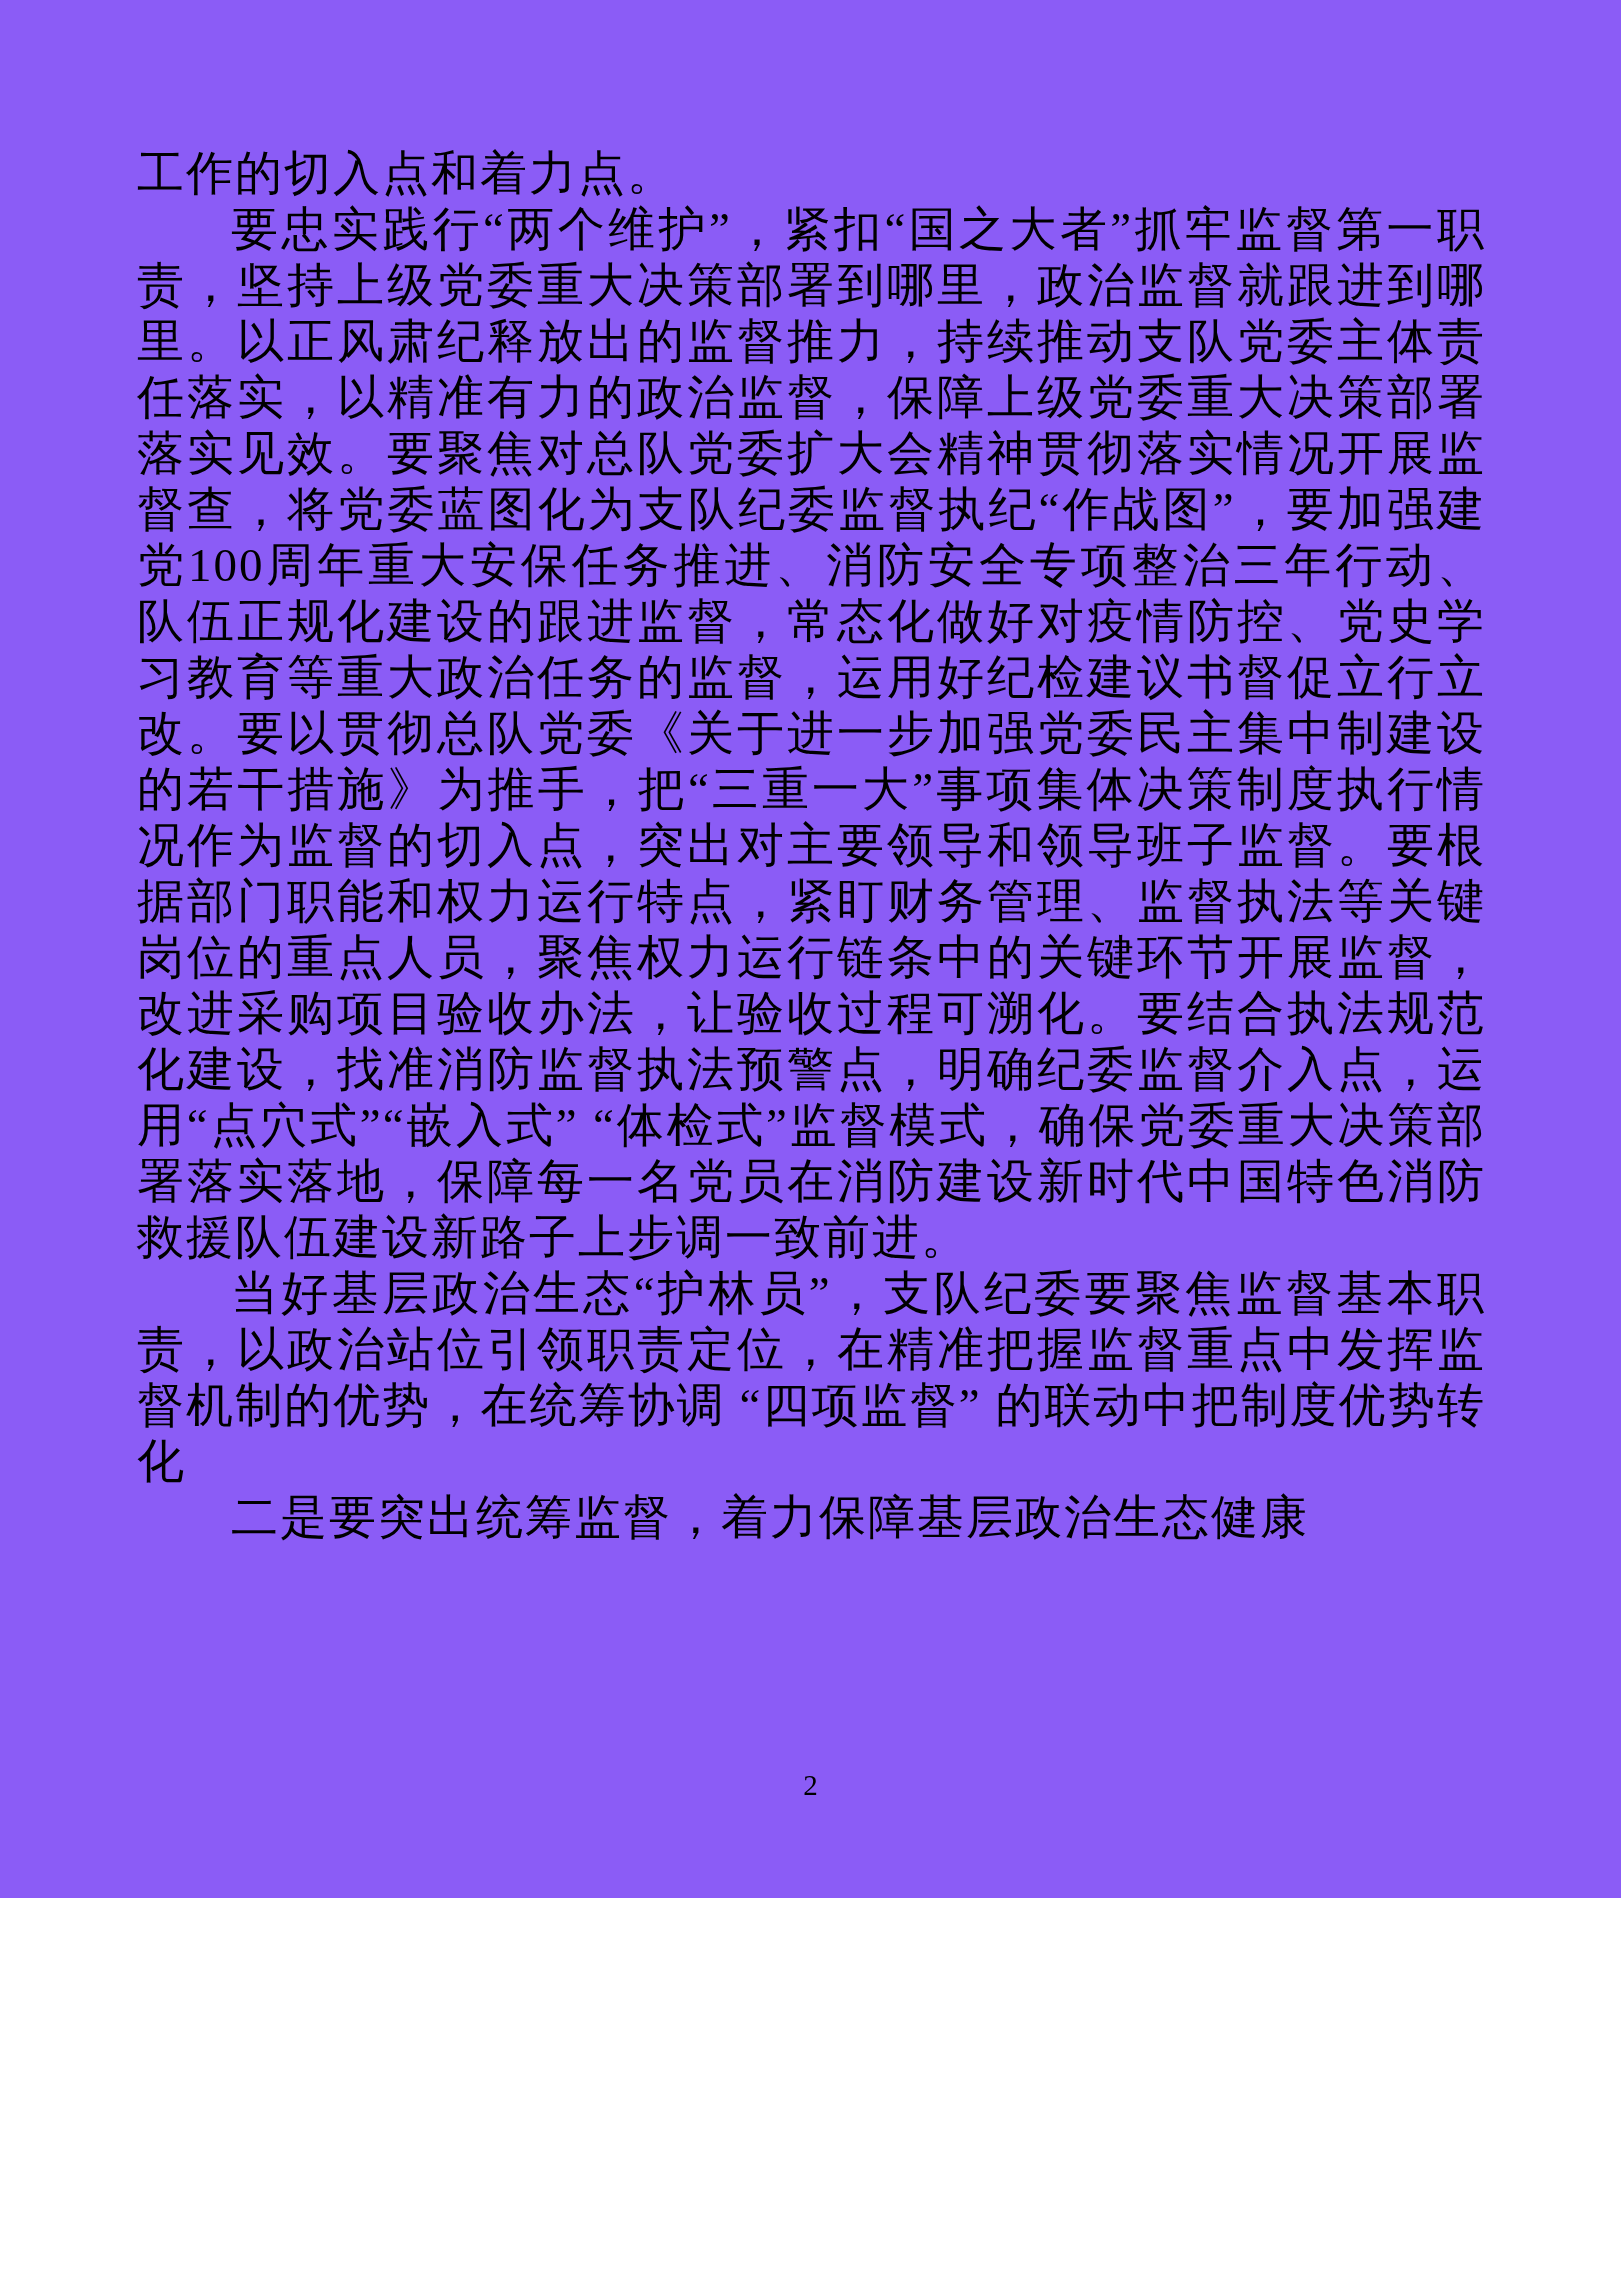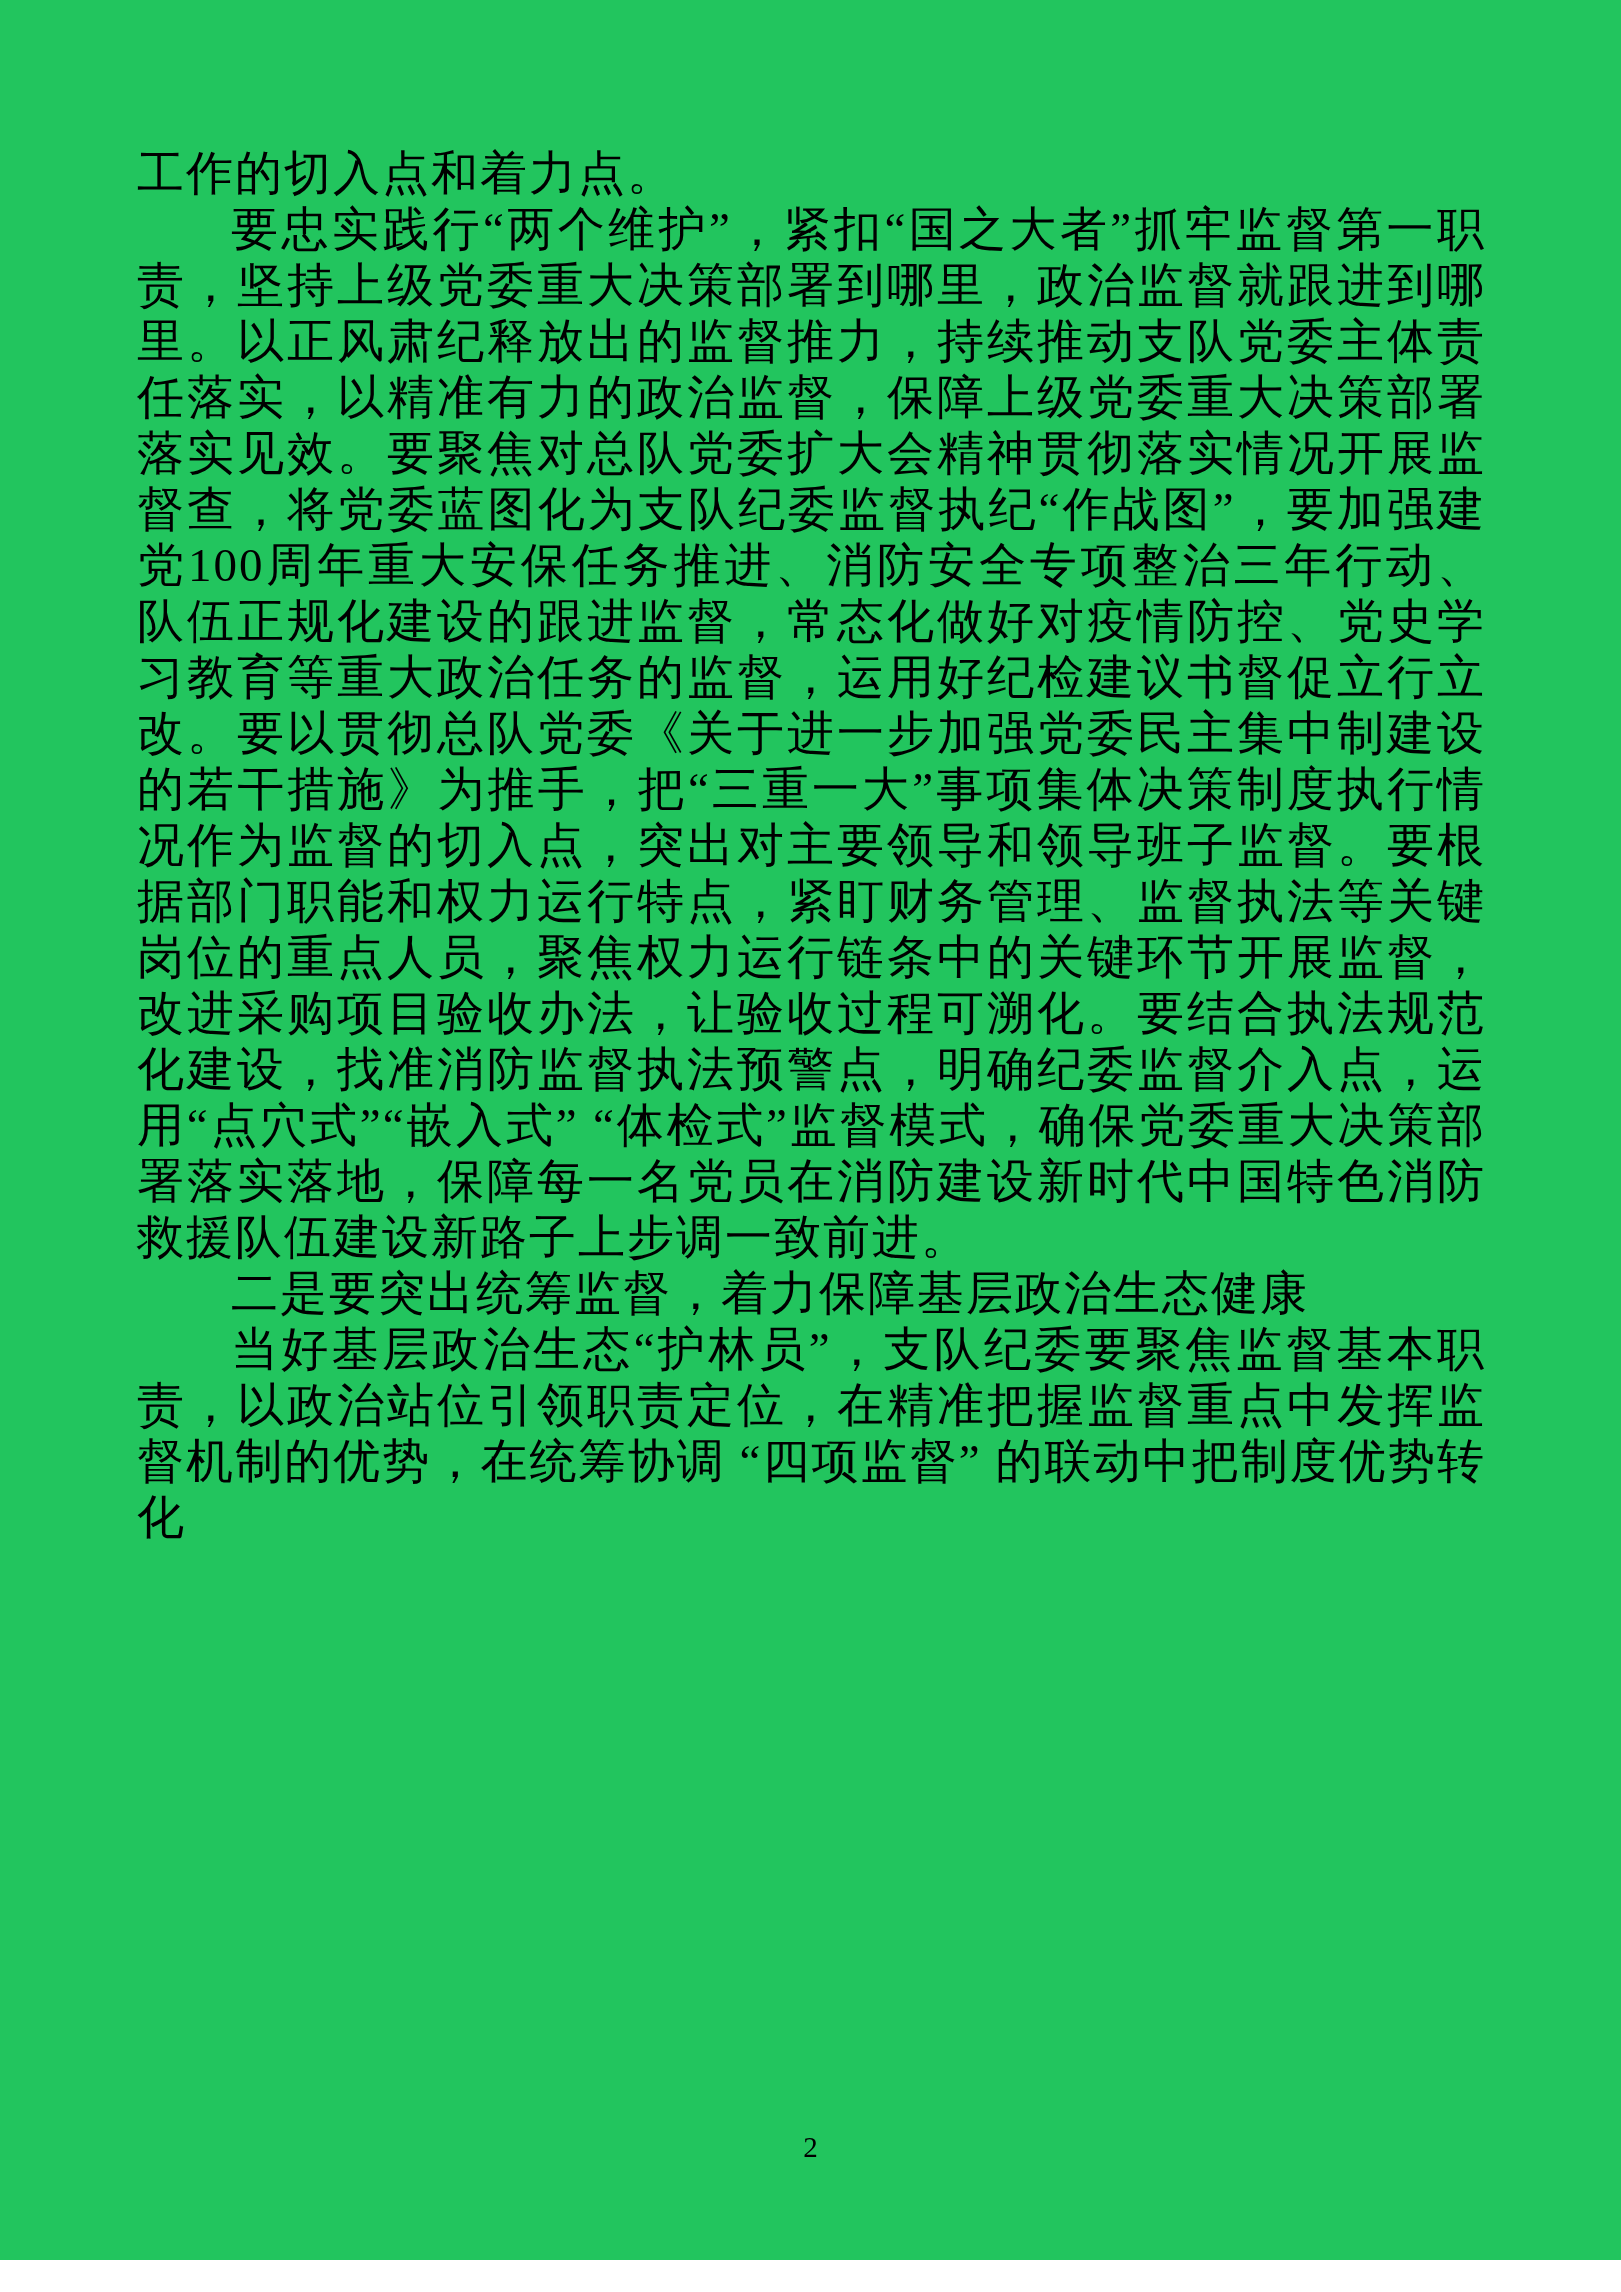--- a/index.html
+++ b/index.html
@@ -1,22 +1,22 @@
 <!DOCTYPE html>
 <html><head>
 <meta charset="utf-8">
 <style>
   * { margin: 0; padding: 0; box-sizing: border-box; }
   html, body { background: #ffffff; }
   .page {
     position: relative;
     width: 1621px;
-    height: 2260px;
+    height: 1898px;
     margin: 0 auto;
-    background: #22c55e;
+    background: #8b5cf6;
     color: #000000;
     font-family: "Liberation Serif", "DejaVu Serif", serif;
     overflow: hidden;
   }
   .content {
     position: absolute;
     top: 145px;
     left: 137px;
     right: 135px;
   }
@@ -39,18 +39,18 @@
     color: #000000;
   }
 </style>
 </head>
 <body>
 
 <div class="page">
   <div class="content">
     <p>工作的切入点和着力点。</p>
     <p class="indent">要忠实践行“两个维护”，紧扣“国之大者”抓牢监督第一职责，坚持上级党委重大决策部署到哪里，政治监督就跟进到哪里。以正风肃纪释放出的监督推力，持续推动支队党委主体责任落实，以精准有力的政治监督，保障上级党委重大决策部署落实见效。要聚焦对总队党委扩大会精神贯彻落实情况开展监督查，将党委蓝图化为支队纪委监督执纪“作战图”，要加强建党100周年重大安保任务推进、消防安全专项整治三年行动、队伍正规化建设的跟进监督，常态化做好对疫情防控、党史学习教育等重大政治任务的监督，运用好纪检建议书督促立行立改。要以贯彻总队党委《关于进一步加强党委民主集中制建设的若干措施》为推手，把“三重一大”事项集体决策制度执行情况作为监督的切入点，突出对主要领导和领导班子监督。要根据部门职能和权力运行特点，紧盯财务管理、监督执法等关键岗位的重点人员，聚焦权力运行链条中的关键环节开展监督，改进采购项目验收办法，让验收过程可溯化。要结合执法规范化建设，找准消防监督执法预警点，明确纪委监督介入点，运用“点穴式”“嵌入式” “体检式”监督模式，确保党委重大决策部署落实落地，保障每一名党员在消防建设新时代中国特色消防救援队伍建设新路子上步调一致前进。</p>
+    <p class="indent">当好基层政治生态“护林员”，支队纪委要聚焦监督基本职责，以政治站位引领职责定位，在精准把握监督重点中发挥监督机制的优势，在统筹协调 “四项监督” 的联动中把制度优势转化</p>
     <p class="indent">二是要突出统筹监督，着力保障基层政治生态健康</p>
-    <p class="indent">当好基层政治生态“护林员”，支队纪委要聚焦监督基本职责，以政治站位引领职责定位，在精准把握监督重点中发挥监督机制的优势，在统筹协调 “四项监督” 的联动中把制度优势转化</p>
   </div>
   <div class="page-number">2</div>
 </div>
 
 
 </body></html>

